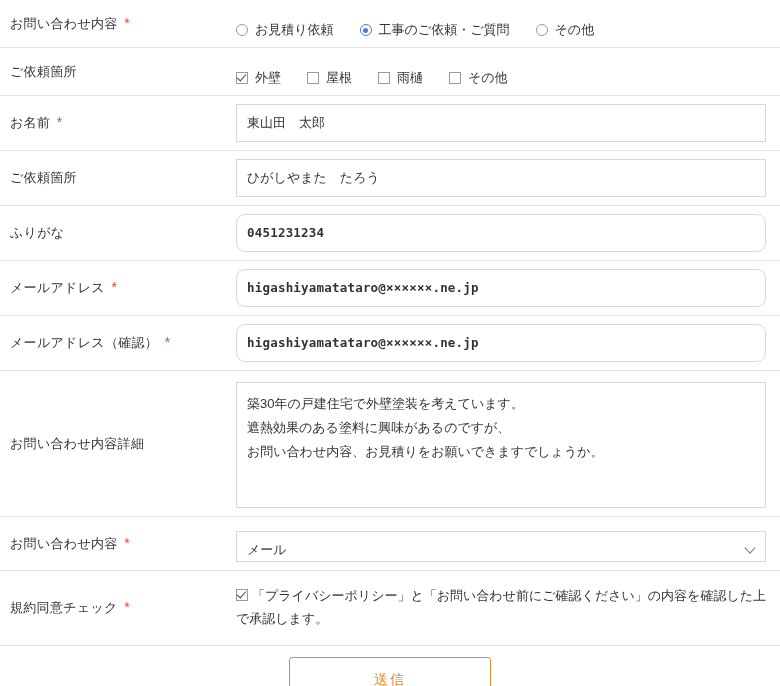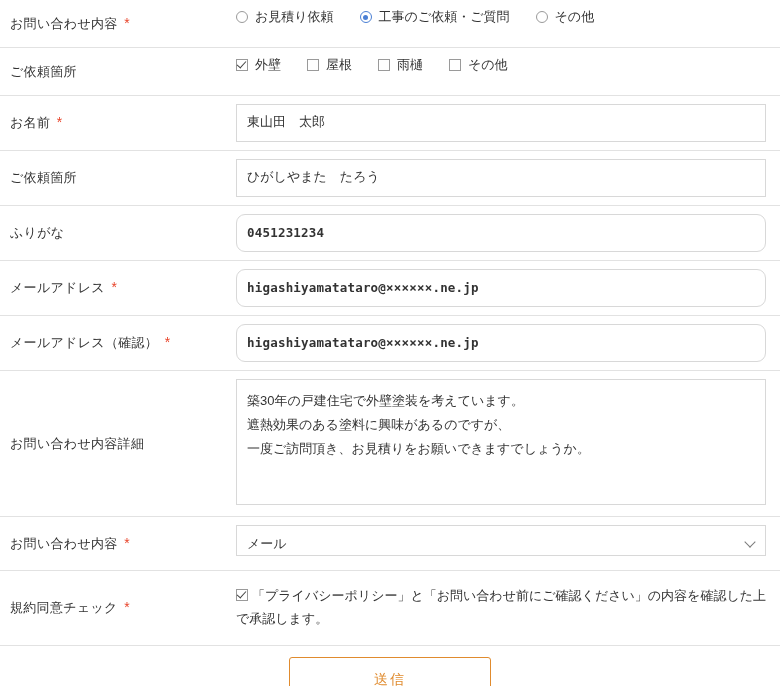--- a/index.html
+++ b/index.html
@@ -45,21 +45,21 @@
     margin-left: 5px;
     line-height: 1;
     position: relative;
     top: 1px;
   }
   .field-cell {
     flex: 1;
     box-sizing: border-box;
     padding: 8px 14px 8px 0;
     display: flex;
-    align-items: flex-start;
+    align-items: flex-end;
   }
   
   .opt-group {
     display: flex;
     align-items: center;
     gap: 0px;
     flex-wrap: wrap;
   }
   .opt {
     display: flex;
@@ -116,21 +116,21 @@
   }
   
   .text-input {
     width: 100%;
     box-sizing: border-box;
     border: 1px solid #d8d8d8;
     background: #fff;
     height: 38px;
     line-height: 36px;
     padding: 0 10px;
-    font-family: Liberation Mono, monospace;
+    font-family: Liberation Sans, sans-serif;
     font-size: 13px;
     color: #333;
   }
   .text-input.mono {
     font-family: "DejaVu Sans Mono", monospace;
     font-size: 12.5px;
     font-weight: bold;
     letter-spacing: 0.2px;
     border-radius: 9px;
   }
@@ -326,21 +326,21 @@
     </div>
   </div>
 
   <div class="row row-textarea">
     <div class="label-cell">
       <span>お問い合わせ内容詳細</span>
     </div>
     <div class="field-cell">
       <div class="textarea">築30年の戸建住宅で外壁塗装を考えています。
 遮熱効果のある塗料に興味があるのですが、
-一度ご訪問頂き、お見積りをお願いできますでしょうか。</div>
+お問い合わせ内容、お見積りをお願いできますでしょうか。</div>
     </div>
   </div>
 
   <div class="row row-tall">
     <div class="label-cell">
       <span>お問い合わせ内容</span>
       <span class="req">*</span>
     </div>
     <div class="field-cell">
       <div class="select-wrap">

